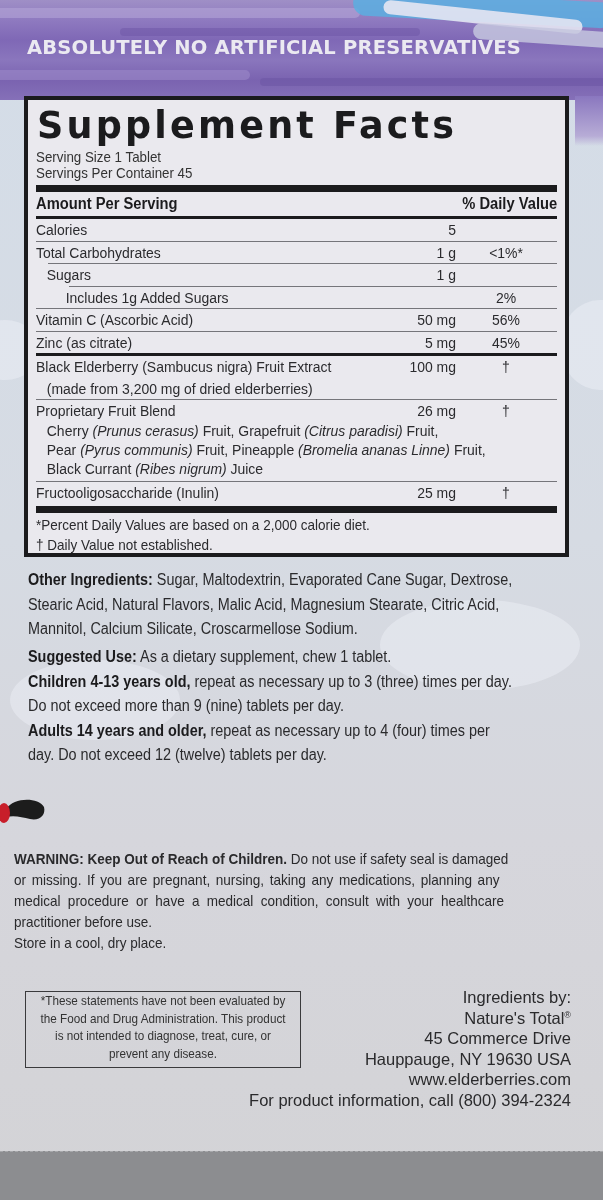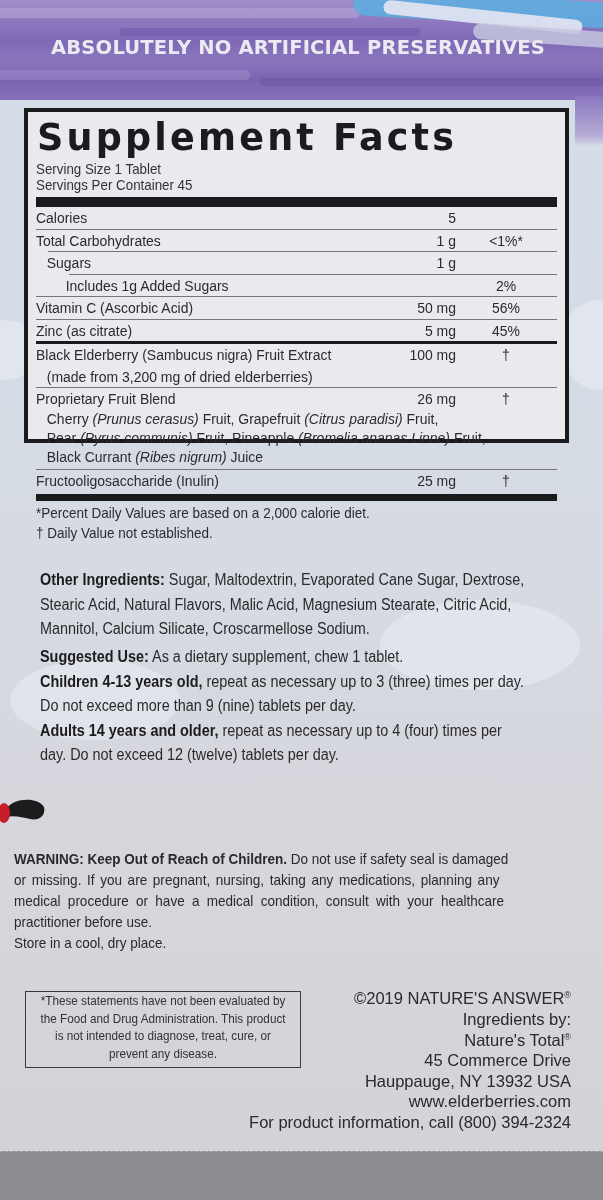--- a/index.html
+++ b/index.html
@@ -56,36 +56,35 @@
     }
     .banner-text {
       position: absolute;
       left: 27px; top: 36px;
       font-family: "DejaVu Sans", sans-serif;
       font-weight: bold;
       font-size: 19.5px;
       letter-spacing: 0.2px;
       color: #ebe9f1;
       white-space: nowrap;
-      margin-left: 24px;
     }
 
     
     .side-patch {
       position: absolute;
       right: 0; top: 96px;
       width: 28px; height: 50px;
       background: linear-gradient(180deg, #8a77bf, #b7acd6 80%, rgba(215,220,230,0));
     }
 
     
     .facts {
       position: absolute;
-      left: 24px; top: 108px;
-      width: 545px; height: 335px;
+      left: 24px; top: 96px;
+      width: 545px; height: 461px;
       background: #eae9ee;
       border: 4px solid #1b1b1d;
       box-sizing: border-box;
       padding: 6px 8px 0 8px;
     }
     .facts-title {
       font-family: "DejaVu Sans", sans-serif;
       font-weight: bold;
       font-size: 36.5px;
       letter-spacing: 3.2px;
@@ -170,21 +169,21 @@
       line-height: 20px;
       color: #2b2b2e;
       white-space: nowrap;
       transform: scaleX(0.9);
       transform-origin: left;
     }
 
     
     .para {
       position: absolute;
-      left: 40px;
+      left: 28px;
       width: 560px;
       font-size: 16px;
       color: #2a2a2c;
     }
     .para .ln {
       white-space: nowrap;
       transform: scaleX(0.9);
       transform-origin: left;
       height: 24.5px;
       line-height: 24.5px;
@@ -272,20 +271,24 @@
 <div class="cloud" style="left:560px; top:300px; width:80px; height:90px;"></div>
 <div class="cloud" style="left:380px; top:600px; width:200px; height:90px;"></div>
 <div class="cloud" style="left:10px; top:660px; width:170px; height:80px;"></div>
 
 <div class="facts">
   <div class="facts-title">Supplement Facts</div>
   <div class="serving">Serving Size 1 Tablet</div>
   <div class="serving" style="margin-top:0">Servings Per Container 45</div>
 
   <div class="thick-rule"></div>
+  <div class="hdr-row">
+    <span class="left">Amount Per Serving</span>
+    <span class="right">% Daily Value</span>
+  </div>
   <div class="med-rule"></div>
 
   <div class="row">
     <span class="name">Calories</span>
     <span class="amt">5</span>
     <span class="dv"></span>
   </div>
   <div class="thin-rule"></div>
 
   <div class="row">
@@ -386,22 +389,21 @@
 </div>
 
 <div class="fda">
   <div class="ln">*These statements have not been evaluated by</div>
   <div class="ln">the Food and Drug Administration. This product</div>
   <div class="ln">is not intended to diagnose, treat, cure, or</div>
   <div class="ln">prevent any disease.</div>
 </div>
 
 <div class="mfr">
-  <div class="copy"><span>©2019 NATURE'S ANSWER</span><sup>®</sup></div>
   <div class="ln">Ingredients by:</div>
   <div class="ln"><span>Nature's Total</span><sup>®</sup></div>
   <div class="ln">45 Commerce Drive</div>
-  <div class="ln">Hauppauge, NY 13932 USA</div>
+  <div class="ln">Hauppauge, NY 19630 USA</div>
   <div class="ln">www.elderberries.com</div>
   <div class="ln">For product information, call (800) 394-2324</div>
 </div>
 
 <div class="bottom-band"></div>
 
 </body></html>

